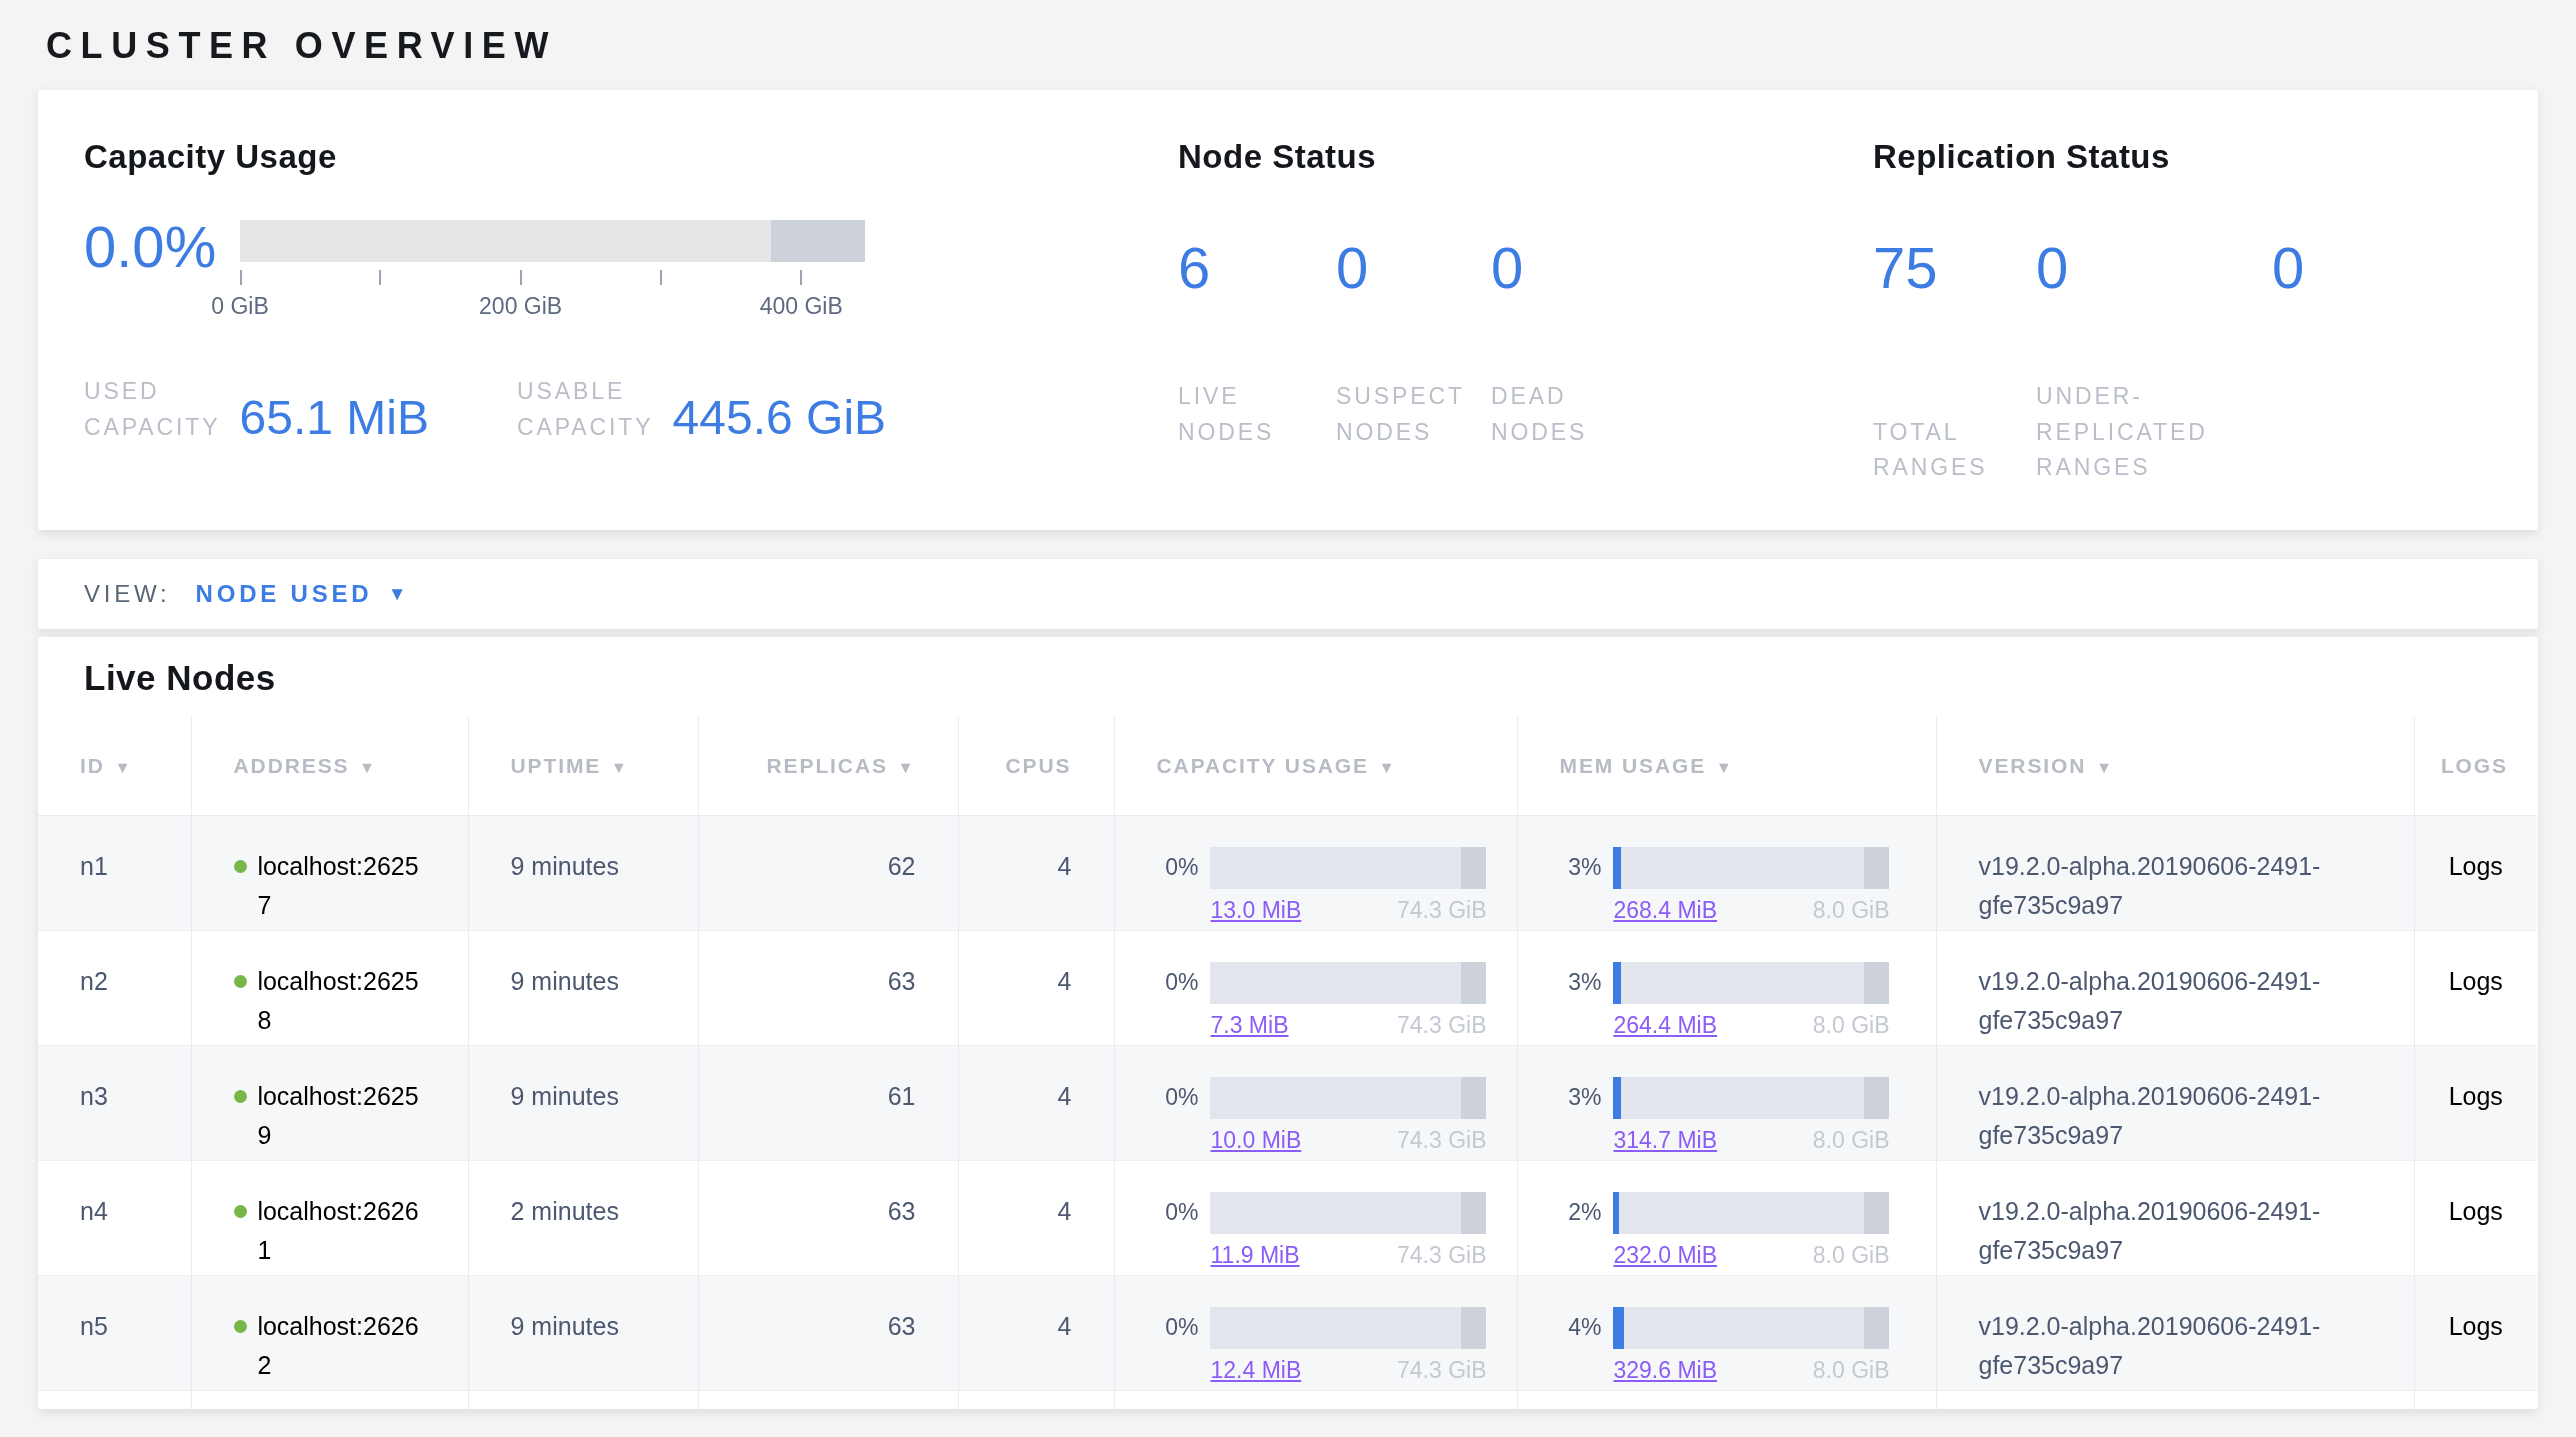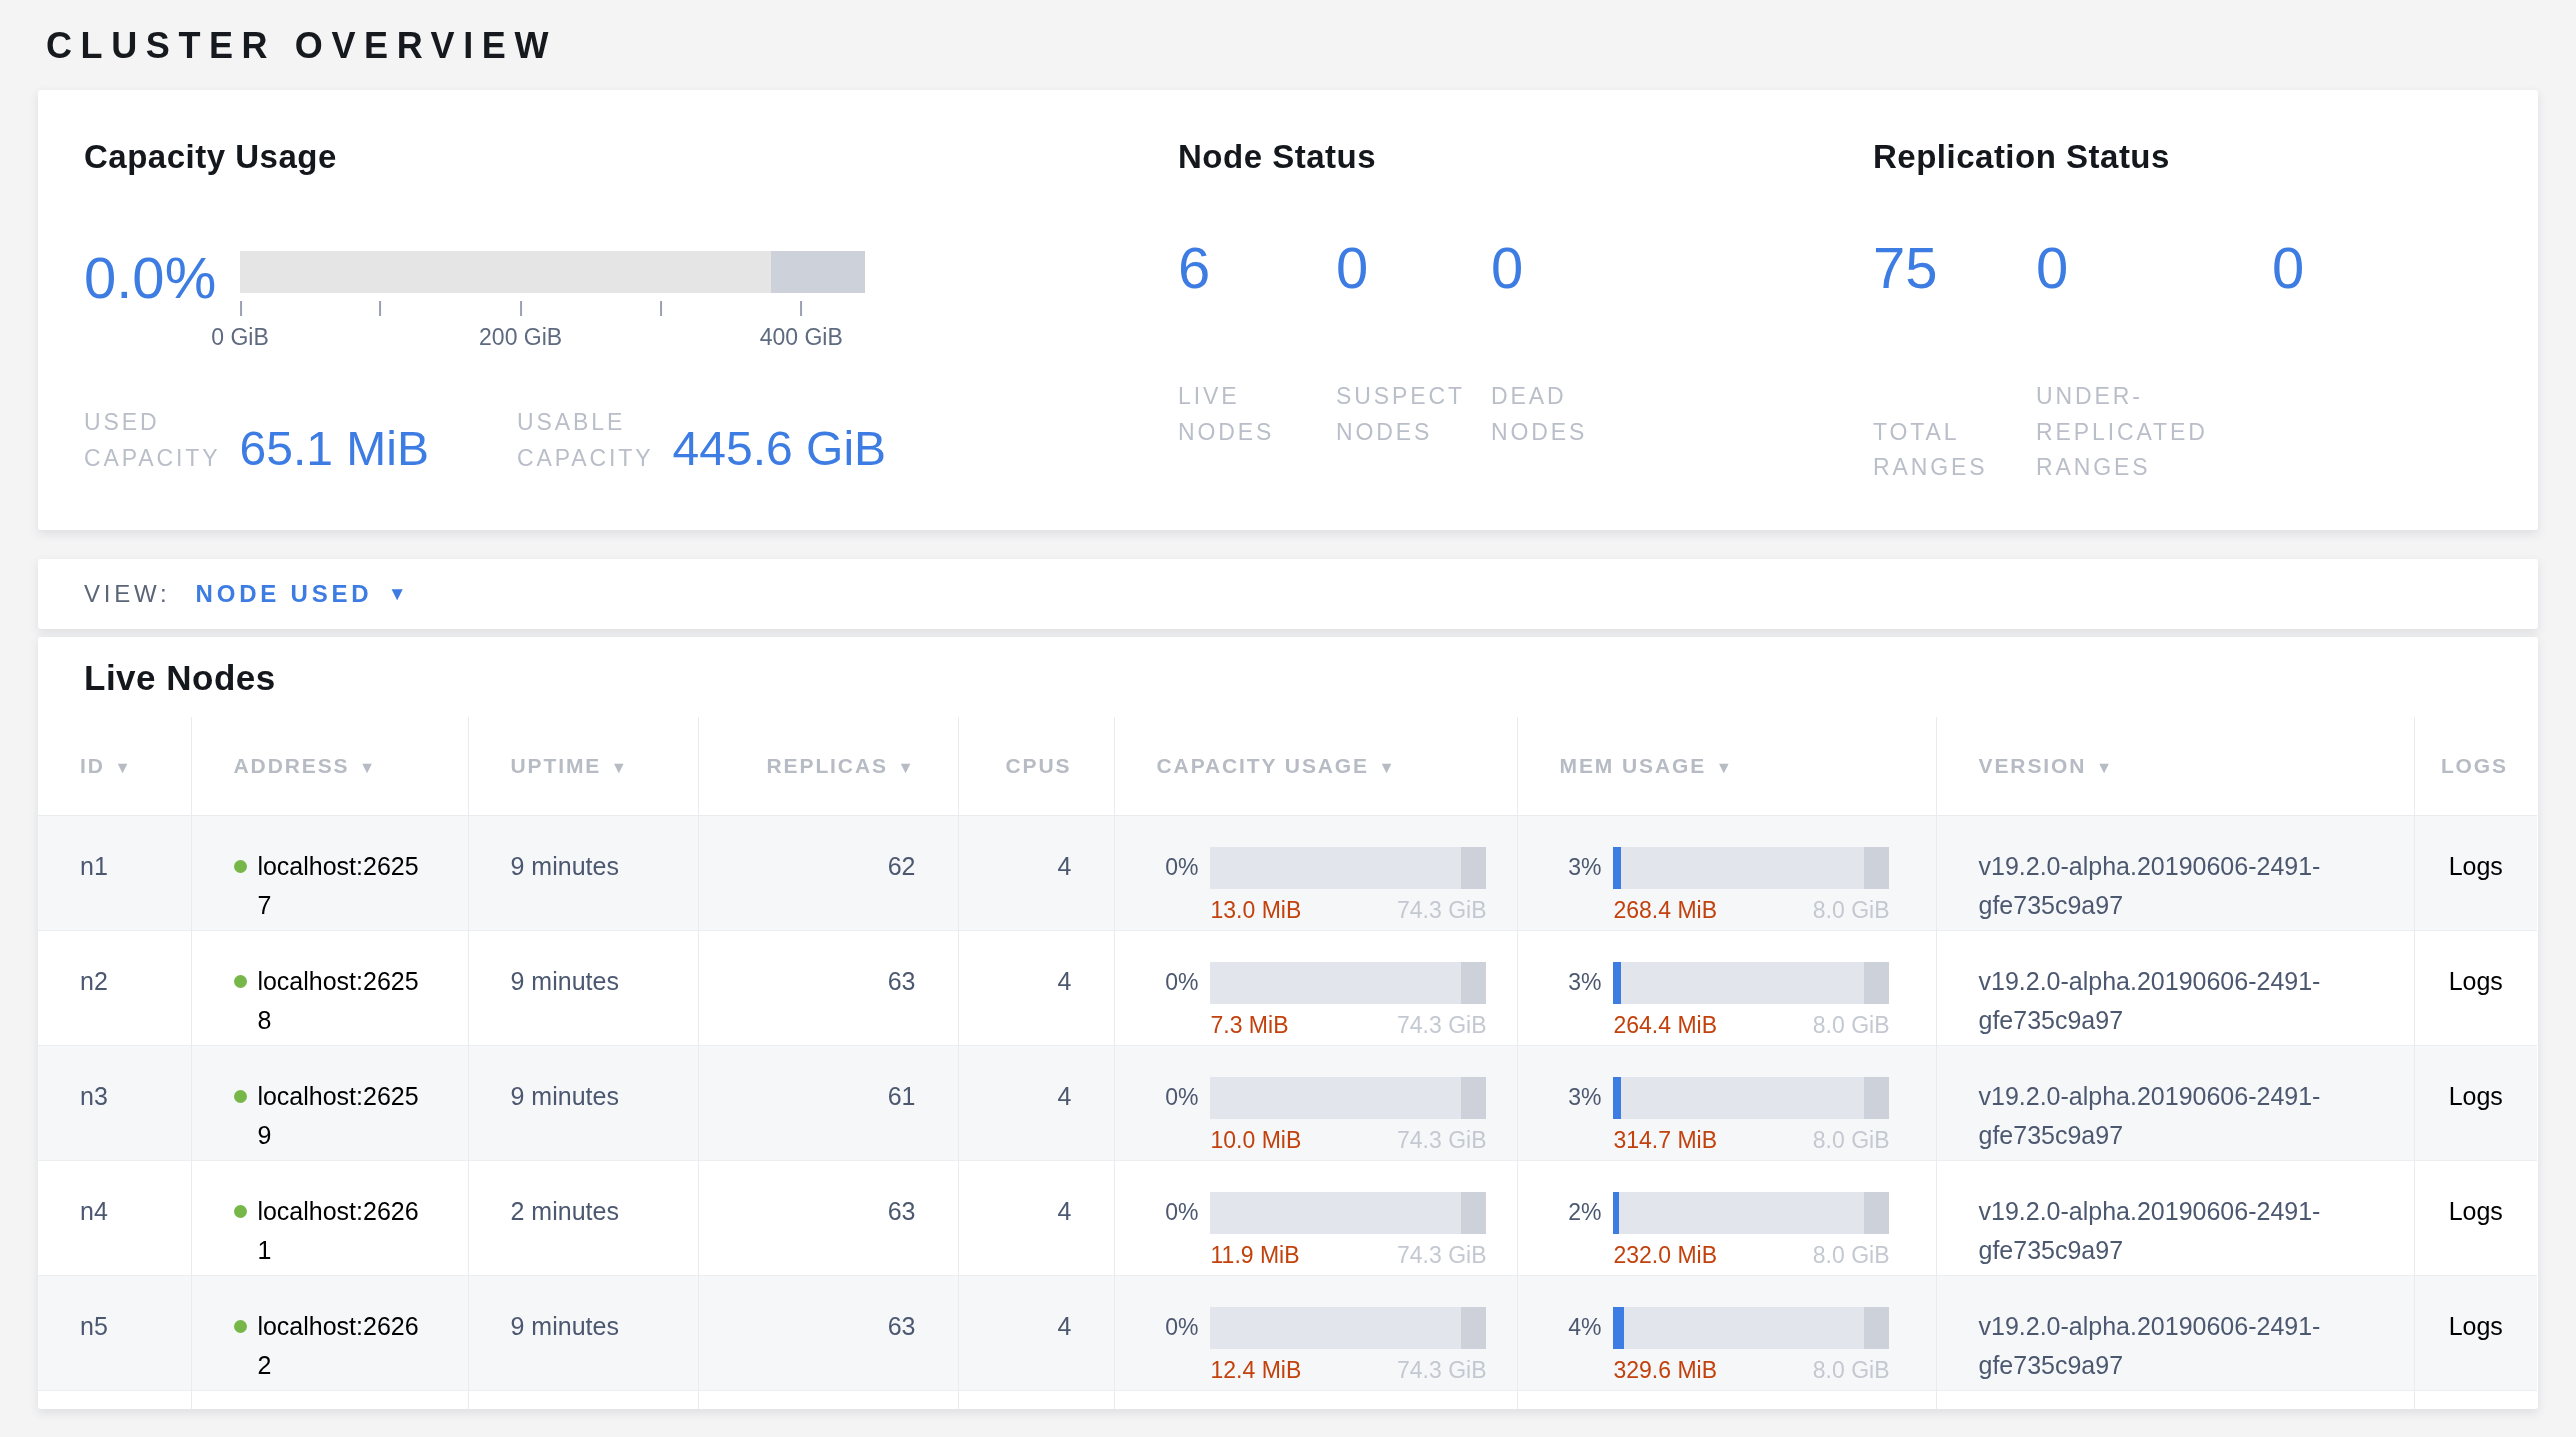--- a/index.html
+++ b/index.html
@@ -33,21 +33,21 @@
   }
   .section { position:absolute; top:48px; }
   .section-capacity   { left:46px;  }
   .section-nodes      { left:1140px; }
   .section-replication{ left:1818px;margin-left:17px; }
   .section h2 {
     font-size:33px; font-weight:700; color:#14171c; letter-spacing:0.5px;
   }
 
   
-  .gauge-row { display:flex; align-items:flex-start; margin-top:71px; height:125px; }
+  .gauge-row { display:flex; align-items:flex-start; margin-top:40px; height:125px; }
   .gauge-pct {
     font-size:58px; font-weight:500; color:#3d7ce2; line-height:1;
     margin-top:1.9px; width:156px;
   }
   .gauge { position:relative; width:625px; height:42px; margin-top:3.8px; background:#e5e5e5; }
   .gauge-endcap { position:absolute; right:0; top:0; bottom:0; width:15%; background:#cdd2da; }
   .gauge-fill { position:absolute; left:0; top:0; bottom:0; background:#3d7ce2; }
   .gauge-tick {
     position:absolute; top:50px; width:1.9px; height:15.3px; background:#99a1b0;
     transform:translateX(-50%);
@@ -134,21 +134,21 @@
   .usage { padding-right:19px; }
   .usage-top { display:flex; align-items:center; }
   .usage-pct { width:42px; text-align:right; margin-right:11.5px; font-size:23px; color:#4c5870; flex:none; }
   .mini-bar { position:relative; width:276px; height:42px; background:#e2e5ec; flex:none; }
   .mini-endcap { position:absolute; right:0; top:0; bottom:0; width:9%; background:#cdd2da; }
   .mini-fill { position:absolute; left:0; top:0; bottom:0; background:#3d7ce2; }
   .usage-values {
     display:flex; justify-content:space-between;
     width:276px; margin-left:54px; margin-top:7.7px; font-size:23px; line-height:1.2;
   }
-  .u-used { color:#c2410c; }
+  .u-used { color:#8b5cf6;text-decoration:underline; }
   .u-total { color:#c3c8d1; }
 </style>
 </head>
 <body>
 
 <div class="page">
 
   <div class="page-title">CLUSTER OVERVIEW</div>
 
   <div class="card summary-card">

